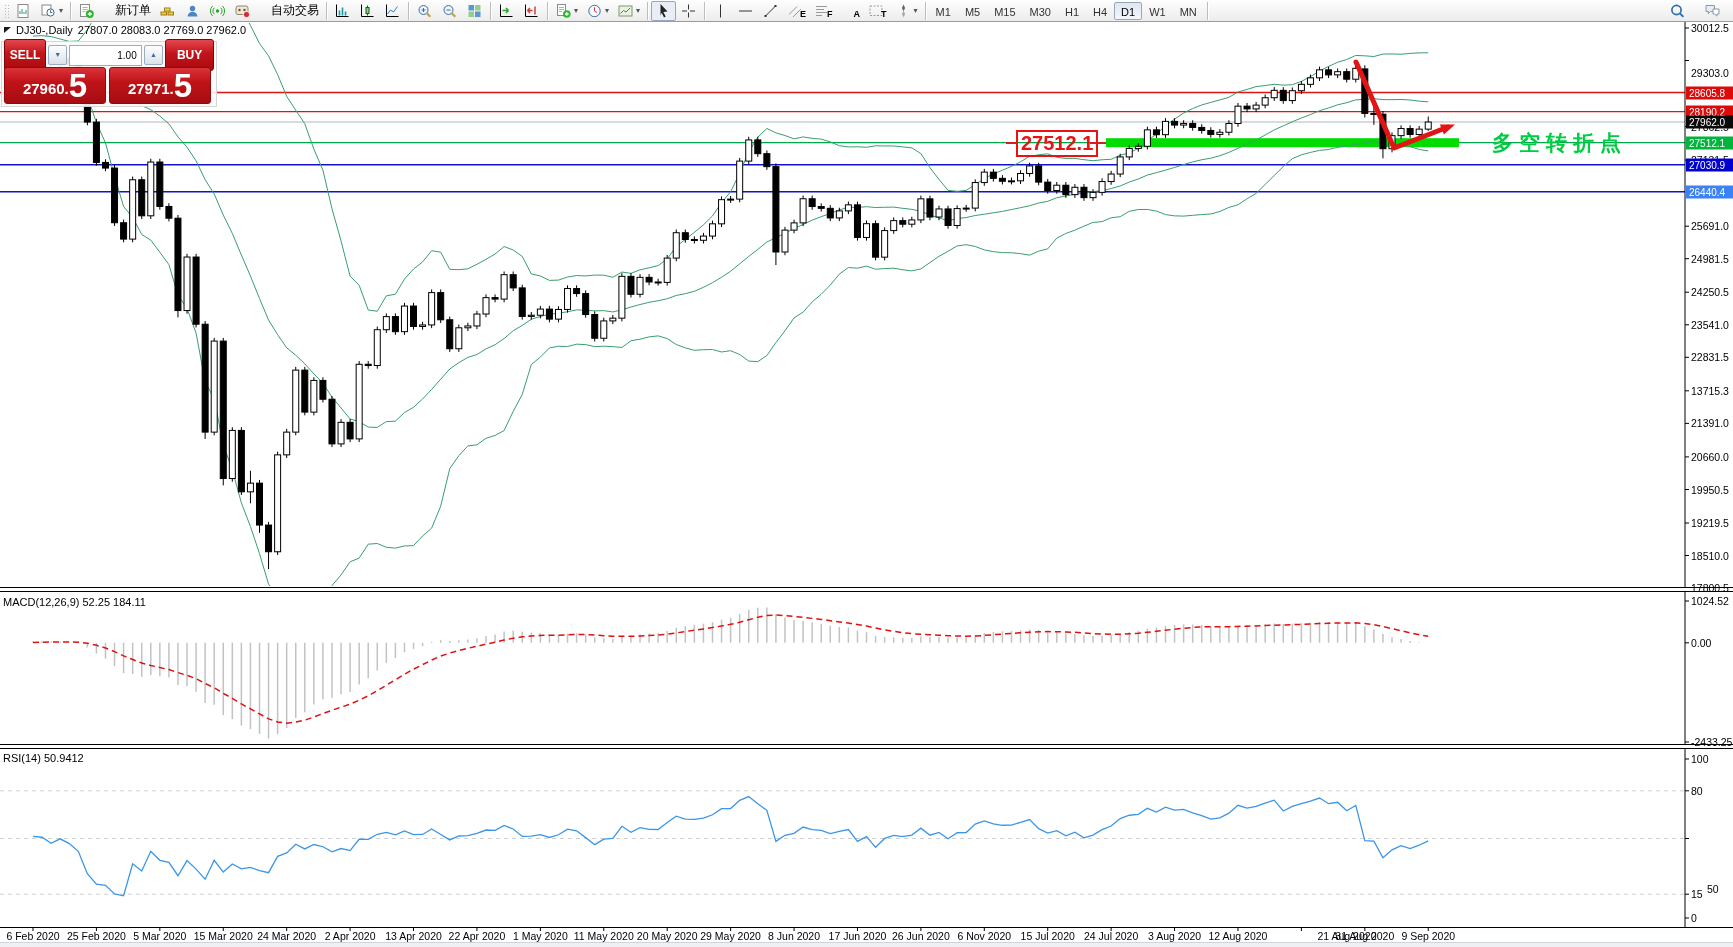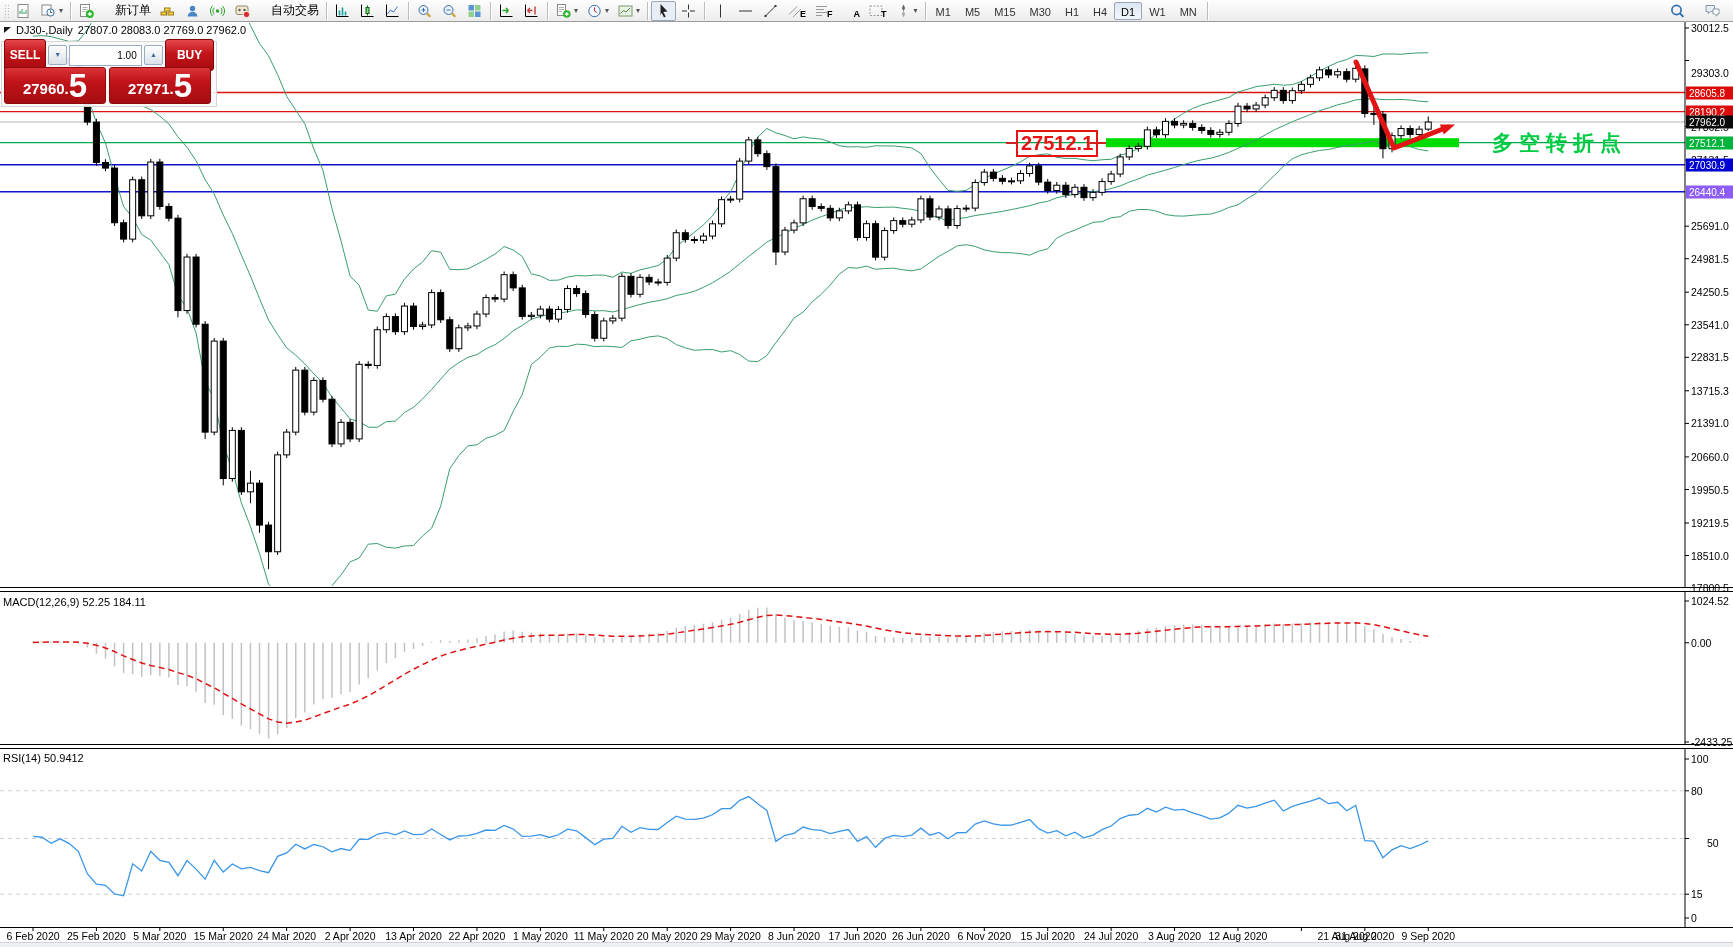--- a/index.html
+++ b/index.html
@@ -921,29 +921,29 @@
     <div class="tick" style="top: 456.9px;">20660.0</div>
     <div class="tick" style="top: 489.5px;">19950.5</div>
     <div class="tick" style="top: 523px;">19219.5</div>
     <div class="tick" style="top: 555.5px;">18510.0</div>
     <div class="tick" style="top: 588.1px;">17800.5</div>
     <div class="tick" style="top: 601px;">1024.52</div>
     <div class="tick" style="top: 642.8px;">0.00</div>
     <div class="tick" style="top: 742px;">-2433.25</div>
     <div class="tick" style="top: 759px;">100</div>
     <div class="tick" style="top: 790.8px;">80</div>
-    <div class="tick" style="top: 843px; padding-left: 16px;">50</div>
+    <div class="tick" style="top: 889px; padding-left: 16px;">50</div>
     <div class="tick" style="top: 894.2px;">15</div>
     <div class="tick" style="top: 918px;">0</div>
     <div class="badge" style="top: 92.5px; background: rgb(221, 10, 10);">28605.8</div>
     <div class="badge" style="top: 111.6px; background: rgb(221, 10, 10);">28190.2</div>
     <div class="badge" style="top: 122px; background: rgb(10, 10, 10);">27962.0</div>
     <div class="badge" style="top: 142.7px; background: rgb(0, 180, 60);">27512.1</div>
     <div class="badge" style="top: 164.7px; background: rgb(0, 0, 208);">27030.9</div>
-    <div class="badge" style="top: 191.8px; background: #8b5cf6;">26440.4</div>
+    <div class="badge" style="top: 191.8px; background: #3b82f6;">26440.4</div>
   </div>
 <div id="date-axis">
     <div class="dlab" style="left: 33px;">6 Feb 2020</div>
     <div class="dlab" style="left: 96.42px;">25 Feb 2020</div>
     <div class="dlab" style="left: 159.84px;">5 Mar 2020</div>
     <div class="dlab" style="left: 223.26px;">15 Mar 2020</div>
     <div class="dlab" style="left: 286.68px;">24 Mar 2020</div>
     <div class="dlab" style="left: 350.1px;">2 Apr 2020</div>
     <div class="dlab" style="left: 413.52px;">13 Apr 2020</div>
     <div class="dlab" style="left: 476.94px;">22 Apr 2020</div>

